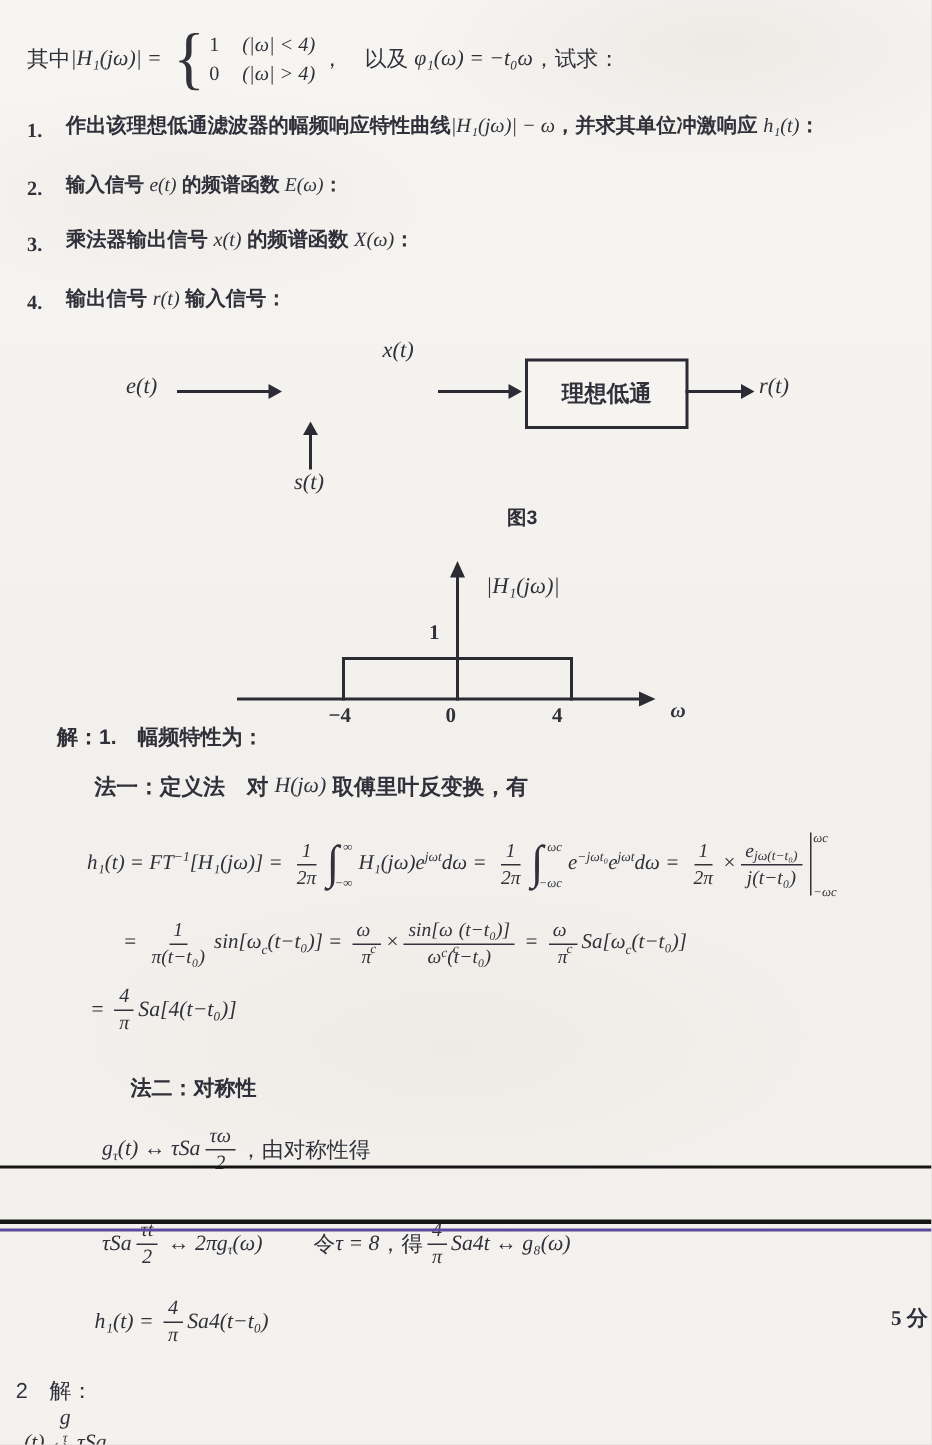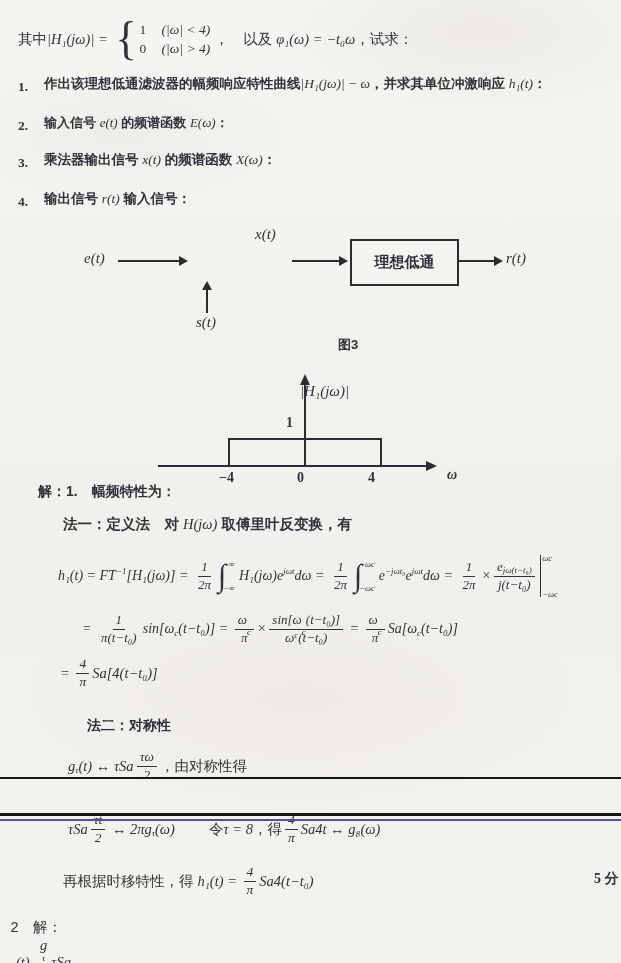--- a/index.html
+++ b/index.html
@@ -86,21 +86,21 @@
   <div class="harrow" style="left:292px;top:260px;width:54px;"></div>
   <div class="dbox" style="left:350px;top:239px;width:105px;height:43px;">理想低通</div>
   <div class="harrow" style="left:457px;top:260px;width:44px;"></div>
   <div class="dlabel" style="left:506px;top:250px;">r(t)</div>
   <div class="varrow" style="left:206px;top:283px;height:30px;"></div>
   <div class="dlabel" style="left:196px;top:314px;">s(t)</div>
   <div class="txt" style="left:314px;top:336px;font-size:13px;">图3</div>
 
   <div class="ah-up" style="left:300px;top:374px;"></div>
   <div class="pline-v" style="left:304px;top:382px;height:85px;"></div>
-  <div class="meq" style="left:300px;top:380px;height:22px;font-size:15px;"><span class="mit">|H₁(jω)|</span></div>
+  <div class="meq" style="left:324px;top:380px;height:22px;font-size:15px;"><span class="mit">|H₁(jω)|</span></div>
   <div class="ptick" style="left:286px;top:415px;">1</div>
   <div class="prect" style="left:228px;top:438px;width:150px;height:27px;"></div>
   <div class="pline-h" style="left:158px;top:465px;width:270px;"></div>
   <div class="ah-right" style="left:426px;top:461px;"></div>
   <div class="ptick" style="left:219px;top:470px;">−4</div>
   <div class="ptick" style="left:297px;top:470px;">0</div>
   <div class="ptick" style="left:368px;top:470px;">4</div>
   <div class="ptick" style="left:447px;top:467px;font-style:italic;">ω</div>
 
   <div class="txt" style="left:14px;top:483px;">解：1.　幅频特性为：</div>
@@ -111,18 +111,18 @@
   <div class="meq" style="left:60px;top:650px;height:46px;font-size:14.5px;"><span class="mit">= </span><span class="mfrac"><span class="num"><span class="mit">4</span></span><span class="den"><span class="mit">π</span></span></span><span class="mit">Sa[4(t−t₀)]</span></div>
 
   <div class="txt" style="left:63px;top:717px;">法二：对称性</div>
   <div class="meq" style="left:68px;top:744px;height:44px;"><span class="mit">g</span><span class="msub">τ</span><span class="mit">(t) ↔ τSa</span><span class="mfrac"><span class="num"><span class="mit">τω</span></span><span class="den"><span class="mit">2</span></span></span><span class="mroman">，由对称性得</span></div>
 
   <div class="rule" style="top:777px;height:2px;background:#161616;"></div>
   <div class="rule" style="top:813px;height:2.5px;background:#161616;"></div>
   <div class="rule" style="top:819px;height:2px;background:#5a4aa0;"></div>
 
   <div class="meq" style="left:68px;top:806px;height:46px;"><span class="mit">τSa</span><span class="mfrac"><span class="num"><span class="mit">τt</span></span><span class="den"><span class="mit">2</span></span></span><span class="mit"> ↔ 2πg</span><span class="msub">τ</span><span class="mit">(ω)</span><span class="mgap" style="width: 34px;"></span><span class="mroman">令</span><span class="mit">τ = 8</span><span class="mroman">，得</span><span class="mfrac"><span class="num"><span class="mit">4</span></span><span class="den"><span class="mit">π</span></span></span><span class="mit">Sa4t ↔ g₈(ω)</span></div>
-  <div class="meq" style="left:63px;top:858px;height:46px;"><span class="mroman">再根据时移特性，得 </span><span class="mit">h₁(t) = </span><span class="mfrac"><span class="num"><span class="mit">4</span></span><span class="den"><span class="mit">π</span></span></span><span class="mit">Sa4(t−t₀)</span></div>
+  <div class="meq" style="left:63px;top:858px;height:46px;"><span class="mit">h₁(t) = </span><span class="mfrac"><span class="num"><span class="mit">4</span></span><span class="den"><span class="mit">π</span></span></span><span class="mit">Sa4(t−t₀)</span></div>
   <div class="txt" style="left:570px;top:870px;font-family:'Liberation Serif',serif;">5 分</div>
 
   <div class="meq" style="left:0;top:918px;height:46px;flex-direction:column;"><span class="mroman">2　解：　</span><span class="mit">g</span><span class="msub">τ</span><span class="mit">(t) ↔ τSa</span><span class="mfrac"><span class="num"><span class="mit">τω</span></span><span class="den"><span class="mit">2</span></span></span><span class="mroman">，由对称性得</span></div>
 
 </div>
 
 </body></html>

